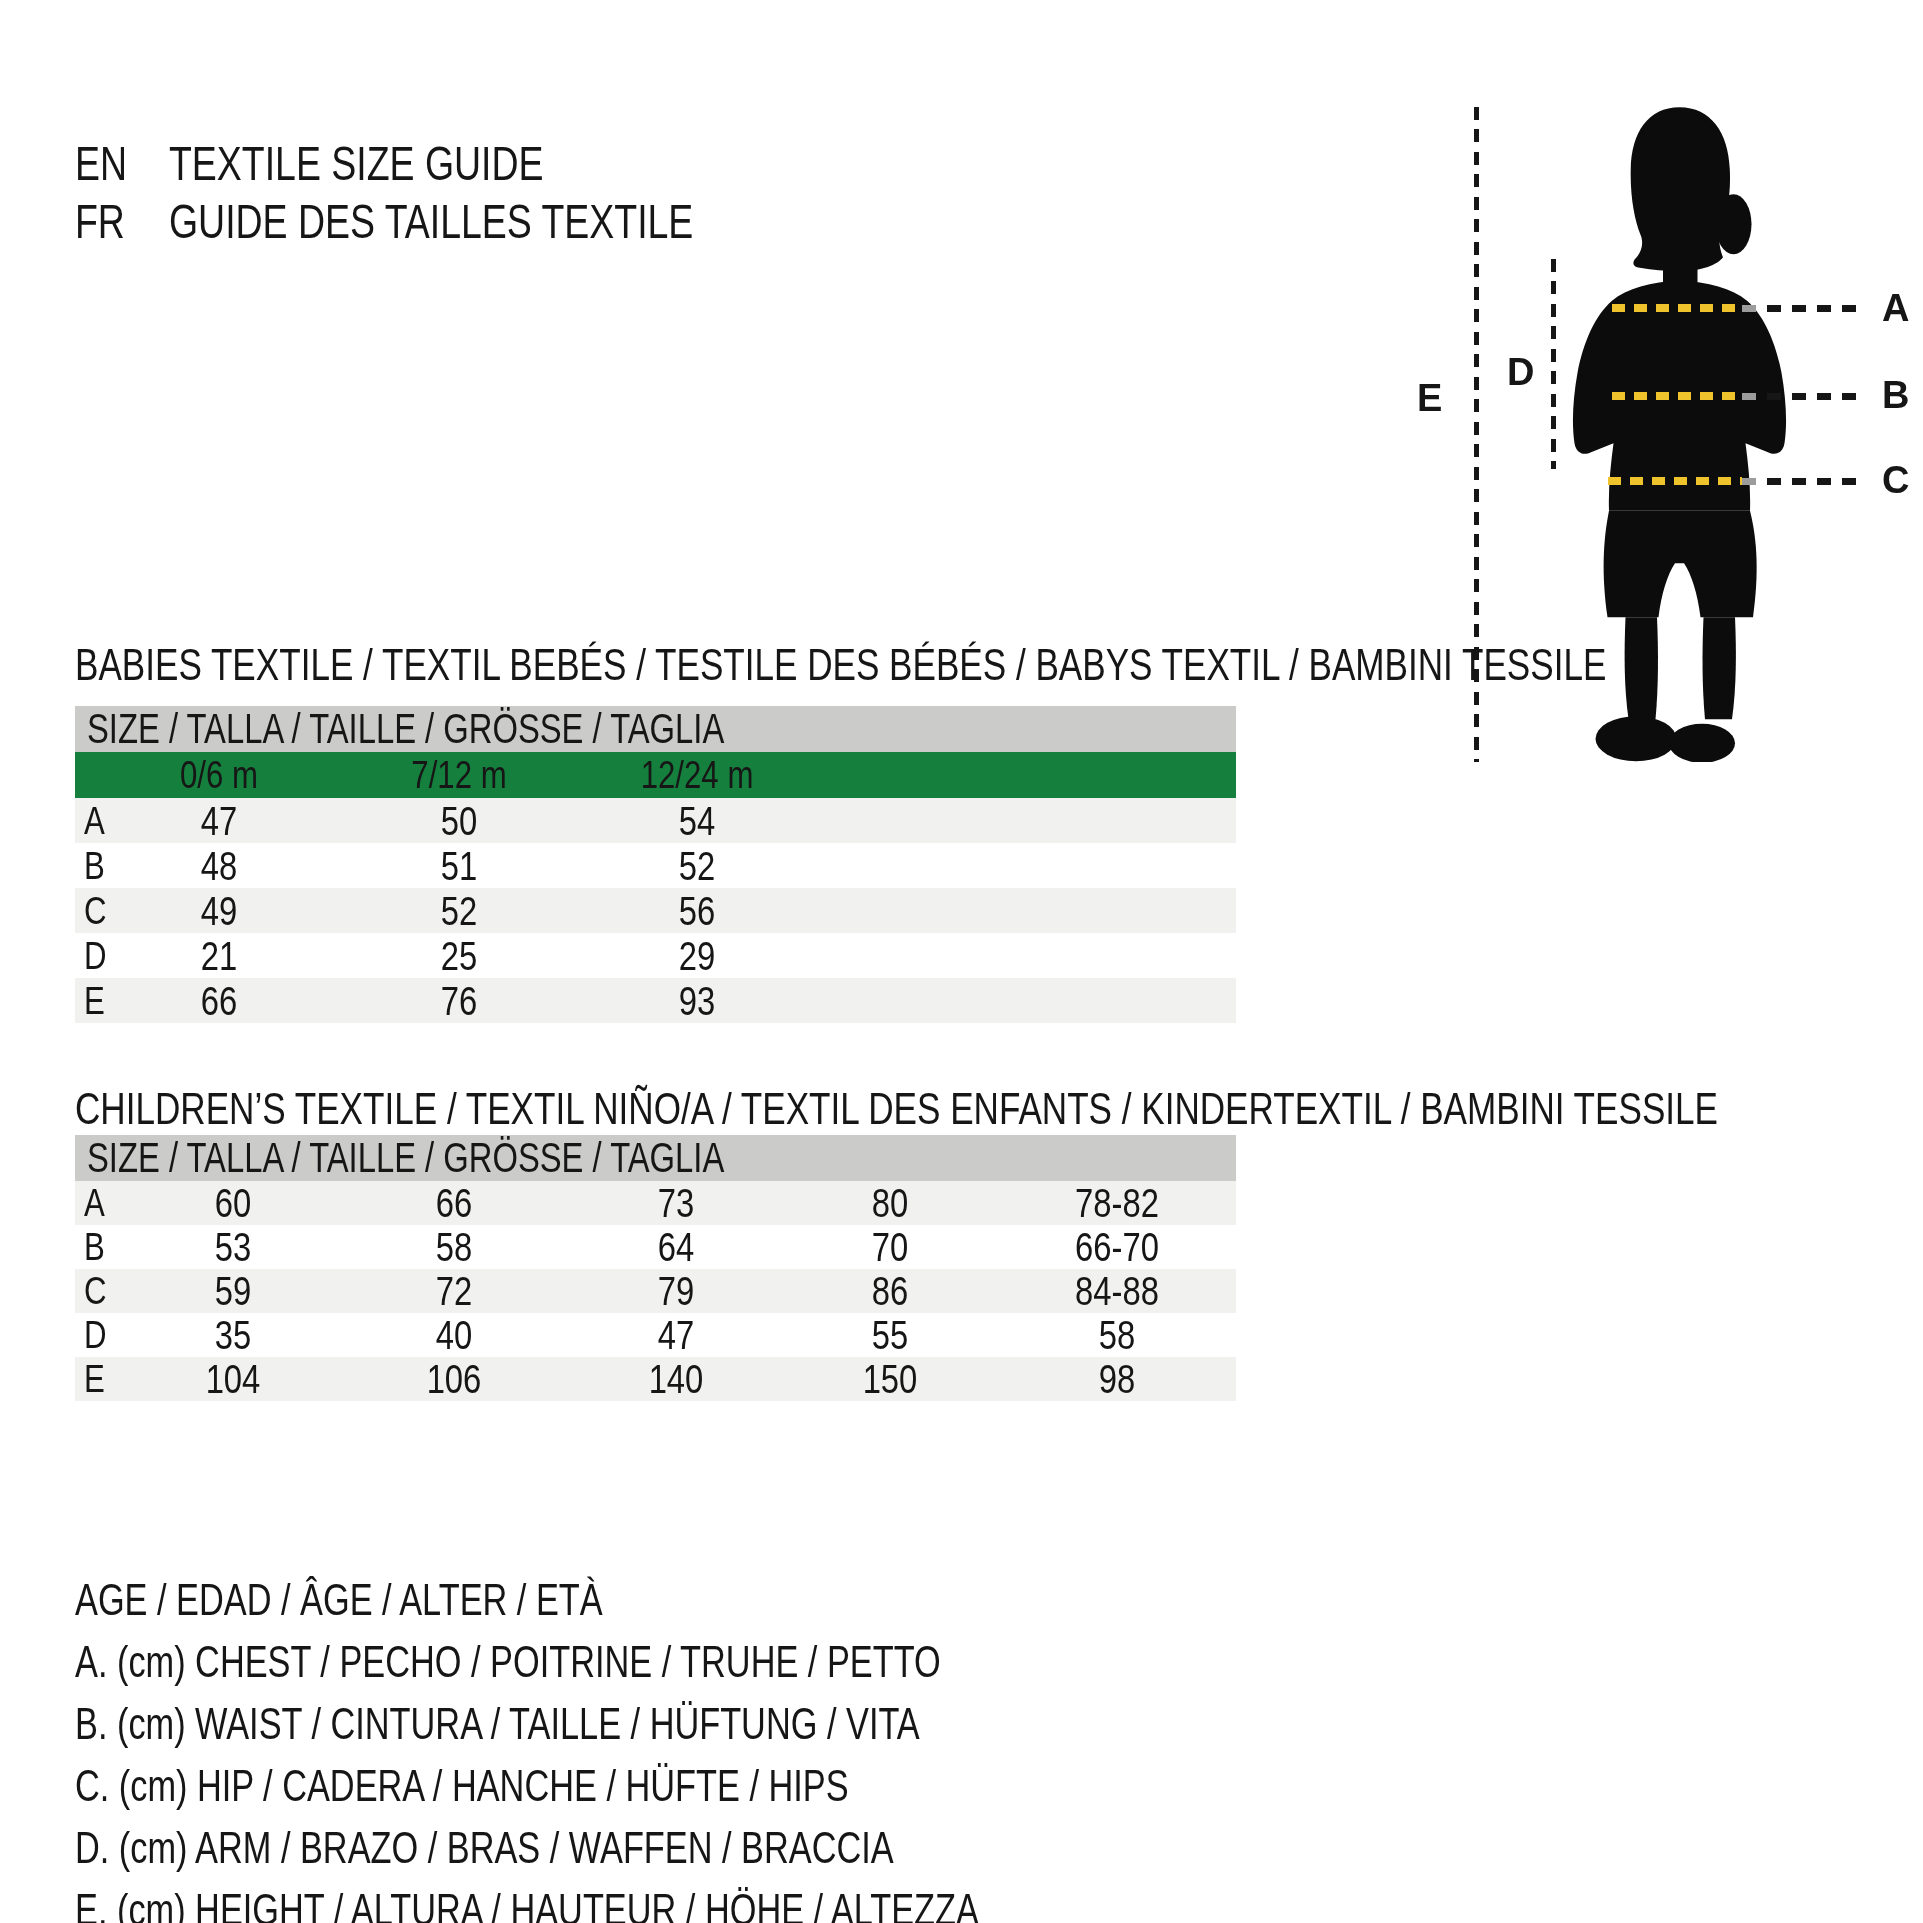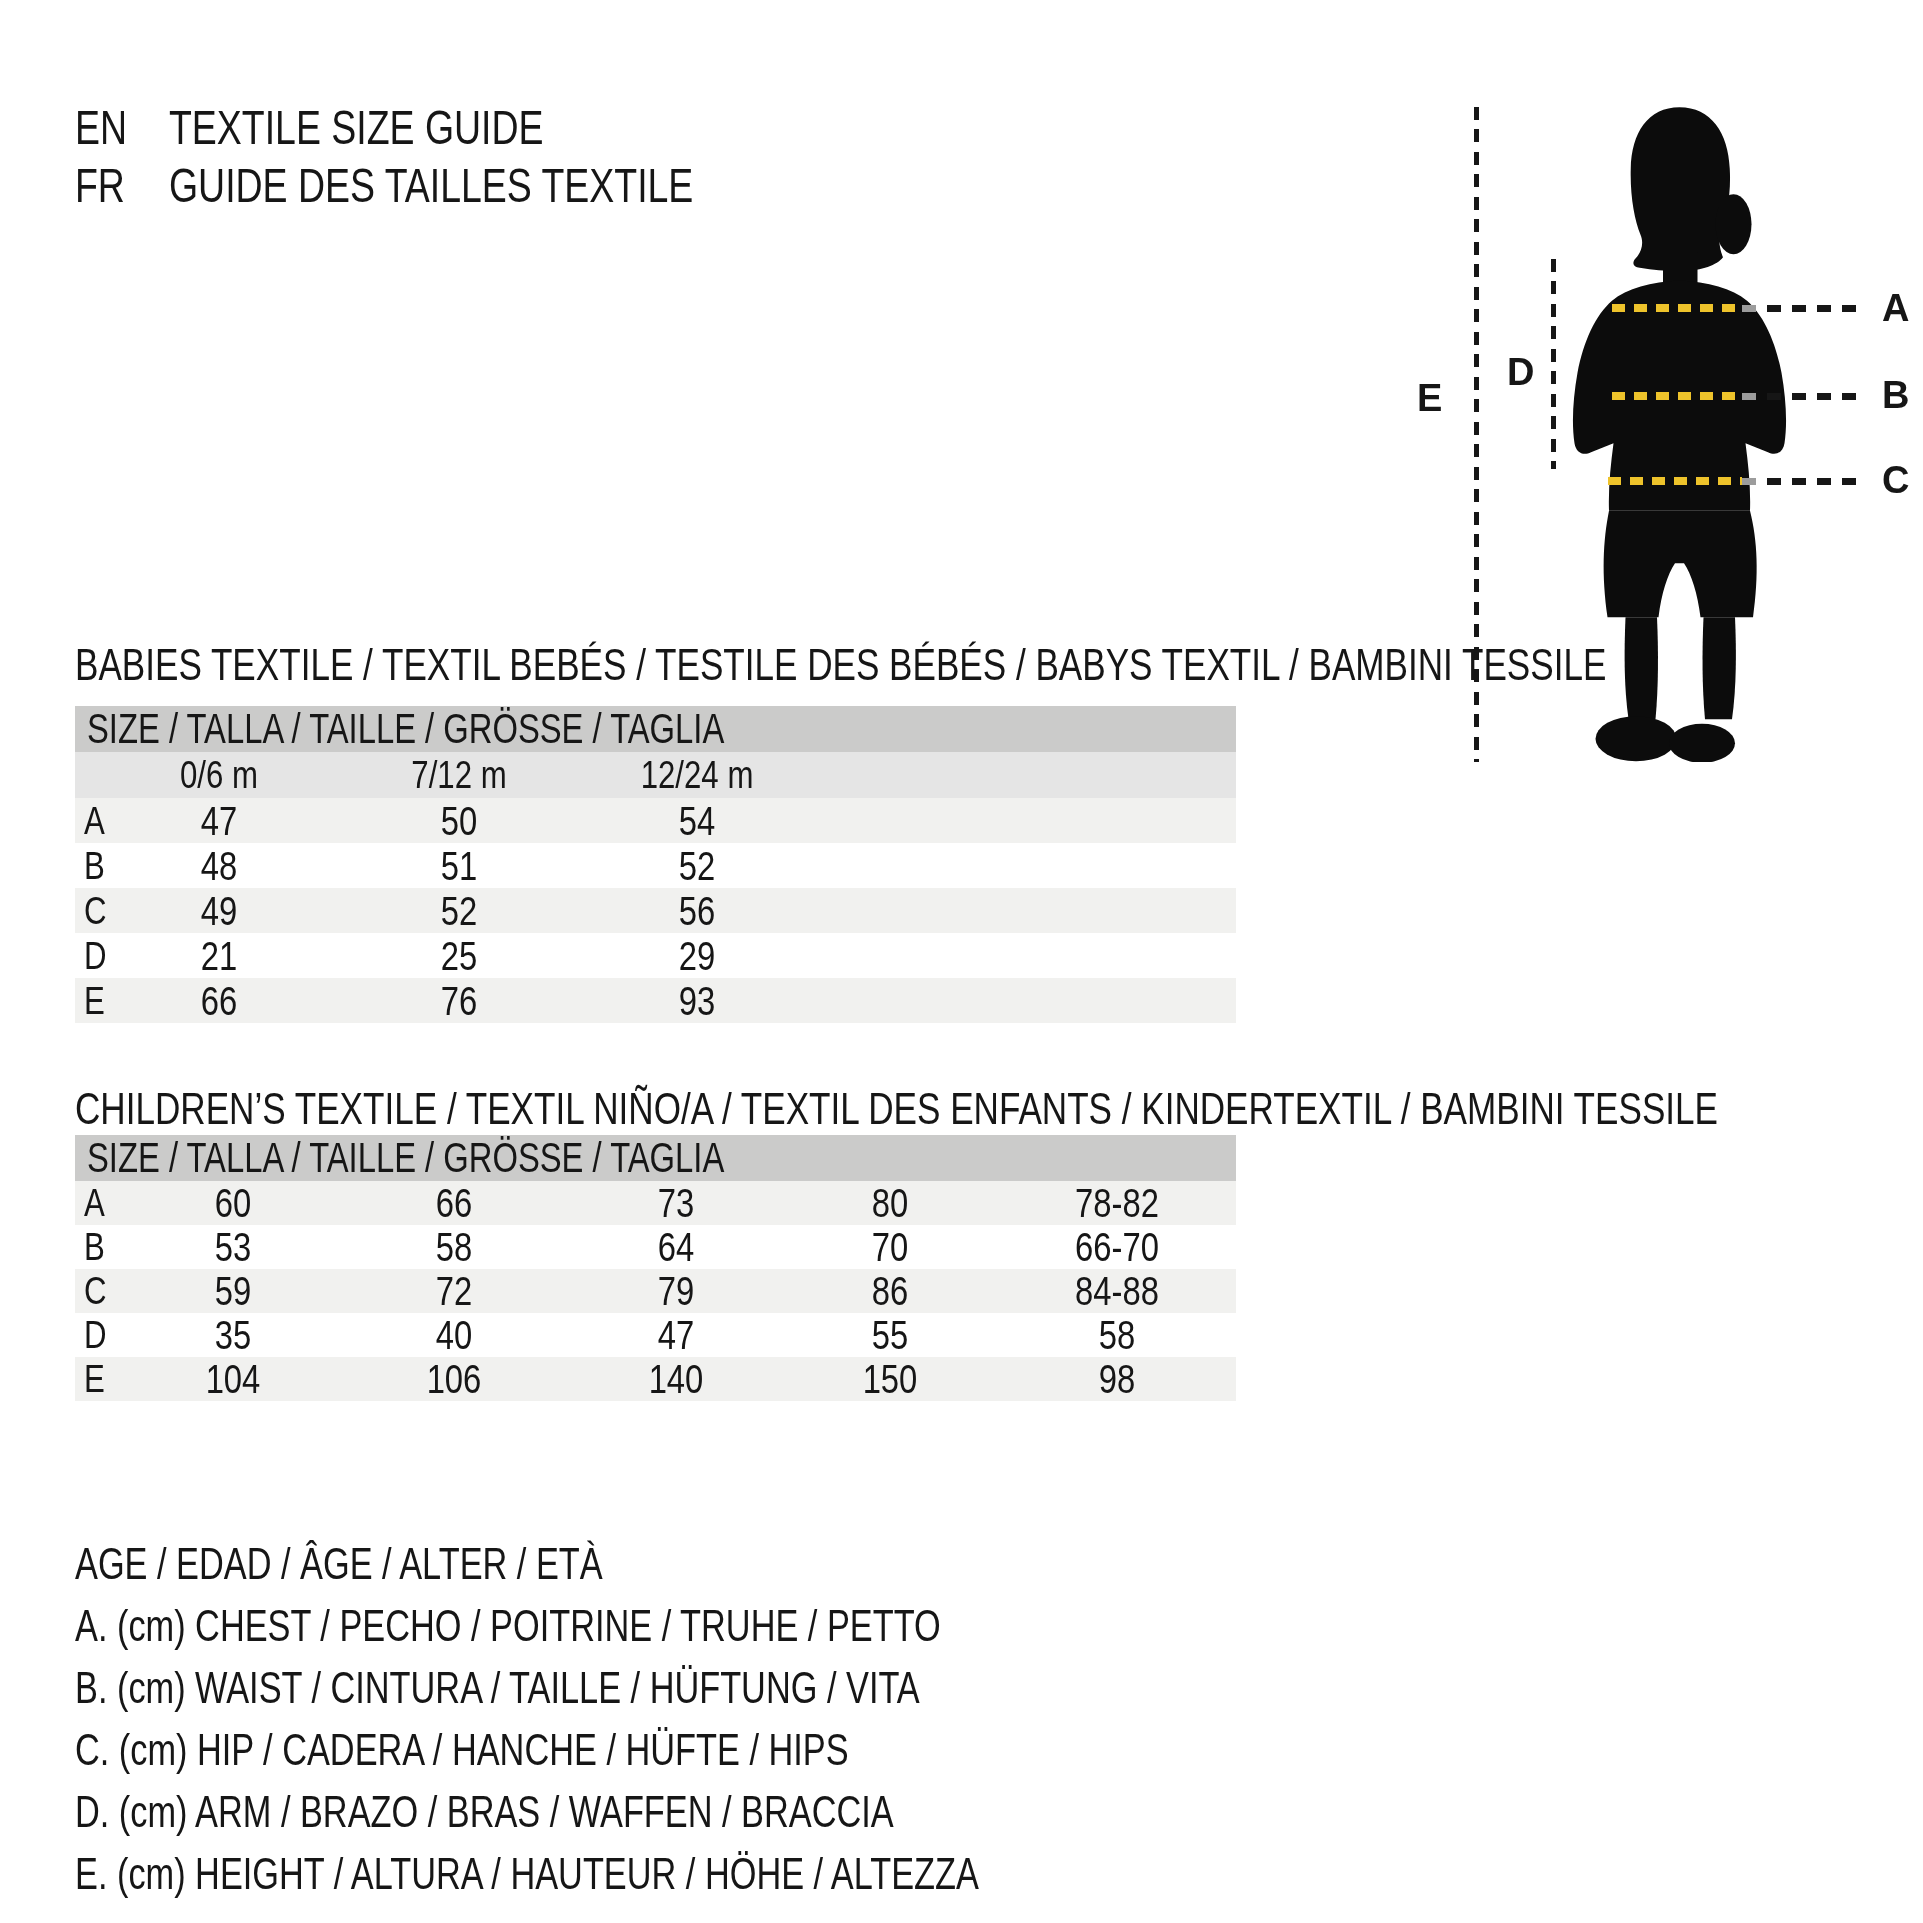--- a/index.html
+++ b/index.html
@@ -1,35 +1,35 @@
 <!DOCTYPE html>
 <html style="font-size:12px"><head>
 <meta charset="utf-8">
 <style>
   html,body{margin:0;padding:0;background:#ffffff;}
   body{font-family:"Liberation Sans", sans-serif;color:#161616;}
   .page{position:relative;width:1924px;height:1924px;background:#ffffff;overflow:hidden;}
 
   
   .cx{display:inline-block;white-space:nowrap;transform:scaleX(0.78);transform-origin:0 50%;}
-  .abs{position:absolute;}
+  .abs{position:absolute;margin-top:36px;}
 
   
   .lang-row{position:relative;height:58px;}
   .lang-code{position:absolute;left:0;top:0;font-size:48px;line-height:58px;}
   .lang-name{position:absolute;left:94px;top:0;font-size:48px;line-height:58px;}
 
   
   .section-title{position:absolute;left:75px;font-size:45px;line-height:50px;}
 
   
   .size-table{position:absolute;left:75px;width:1161px;}
   .size-bar{height:46px;background:#cbcbca;display:flex;align-items:center;}
   .size-bar .cx{margin-left:12px;font-size:42px;}
-  .thead{position:relative;height:46px;background:#e5e5e5;}
+  .thead{position:relative;height:46px;background:#15803d;}
   .trow{position:relative;height:45px;background:#ffffff;}
   .trow-c{height:44px;}
   .alt{background:#f1f1ef;}
   .col-head{position:absolute;top:50%;font-size:39px;white-space:nowrap;transform:translate(-50%,-50%) scaleX(0.8);}
   .cell-num{position:absolute;top:50%;font-size:41px;white-space:nowrap;transform:translate(-50%,-50%) scaleX(0.8);}
   .row-label{position:absolute;left:9px;top:50%;font-size:39px;transform:translateY(-50%) scaleX(0.8);transform-origin:0 50%;}
 
   
   .legend-line{position:relative;height:62px;}
   .legend-line .cx{font-size:44px;line-height:62px;}

